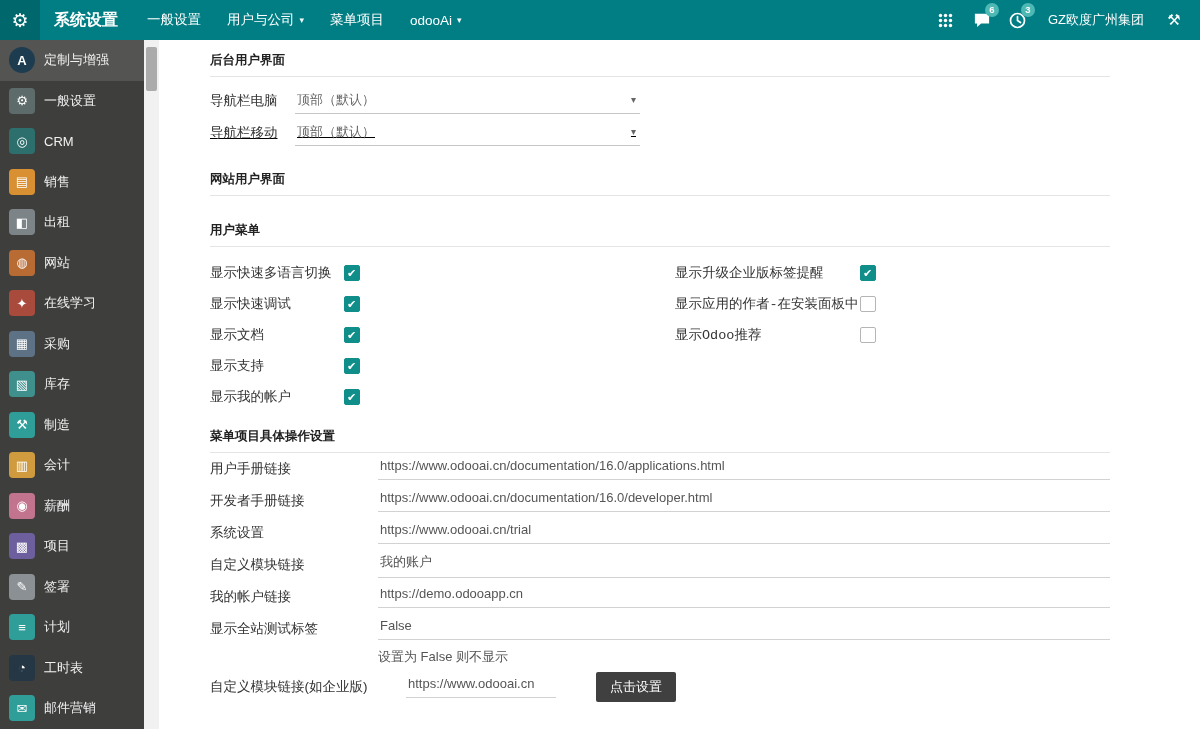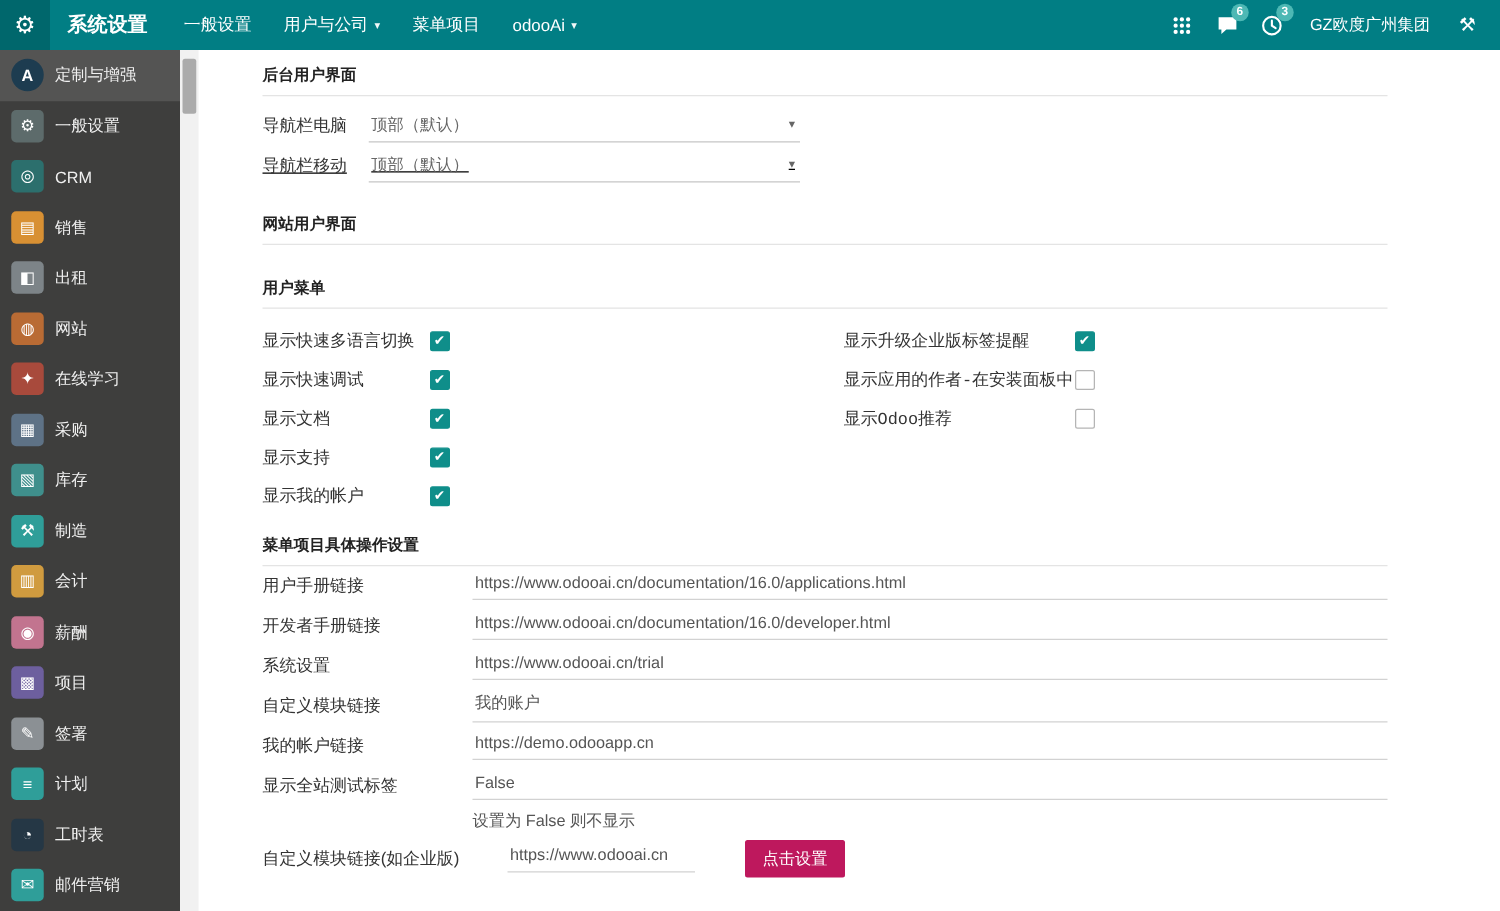--- a/index.html
+++ b/index.html
@@ -51,21 +51,21 @@
   .cbox.checked { background:#0f8e8a; border-color:#0f8e8a; }
   .cbox.checked::after { content:"✔"; color:#fff; font-size:11px; position:absolute; left:2px; top:-1px; line-height:16px; }
 
   .fld-row { display:flex; align-items:center; height:32px; }
   .fld-label { width:168px; font-size:13.5px; color:#333; flex:none; }
   .fld-value { flex:1; border-bottom:1px solid #d2d2d2; font-size:13px; color:#555; padding:0 2px 6px 2px; white-space:nowrap; overflow:hidden; }
   .fld-help { padding-left:168px; font-size:13px; color:#555; height:24px; display:flex; align-items:center; }
 
   .custom-row { display:flex; align-items:center; height:32px; margin-top:2px;gap:28px; }
   .custom-value { width:150px; border-bottom:1px solid #d2d2d2; font-size:13px; color:#555; padding:0 2px 6px 2px; flex:none; }
-  .btn { margin-left:12px; background:#be185d; color:#fff; font-size:13px; padding:6px 14px; border:none; border-radius:2px; cursor:pointer; }
+  .btn { margin-left:12px; background:#404040; color:#fff; font-size:13px; padding:6px 14px; border:none; border-radius:2px; cursor:pointer; }
 </style>
 </head>
 <body>
 
 <div class="topbar">
   <div class="tb-app">
     <span>⚙</span>
   </div>
   <div class="tb-title">系统设置</div>
   <div class="tb-menu">

